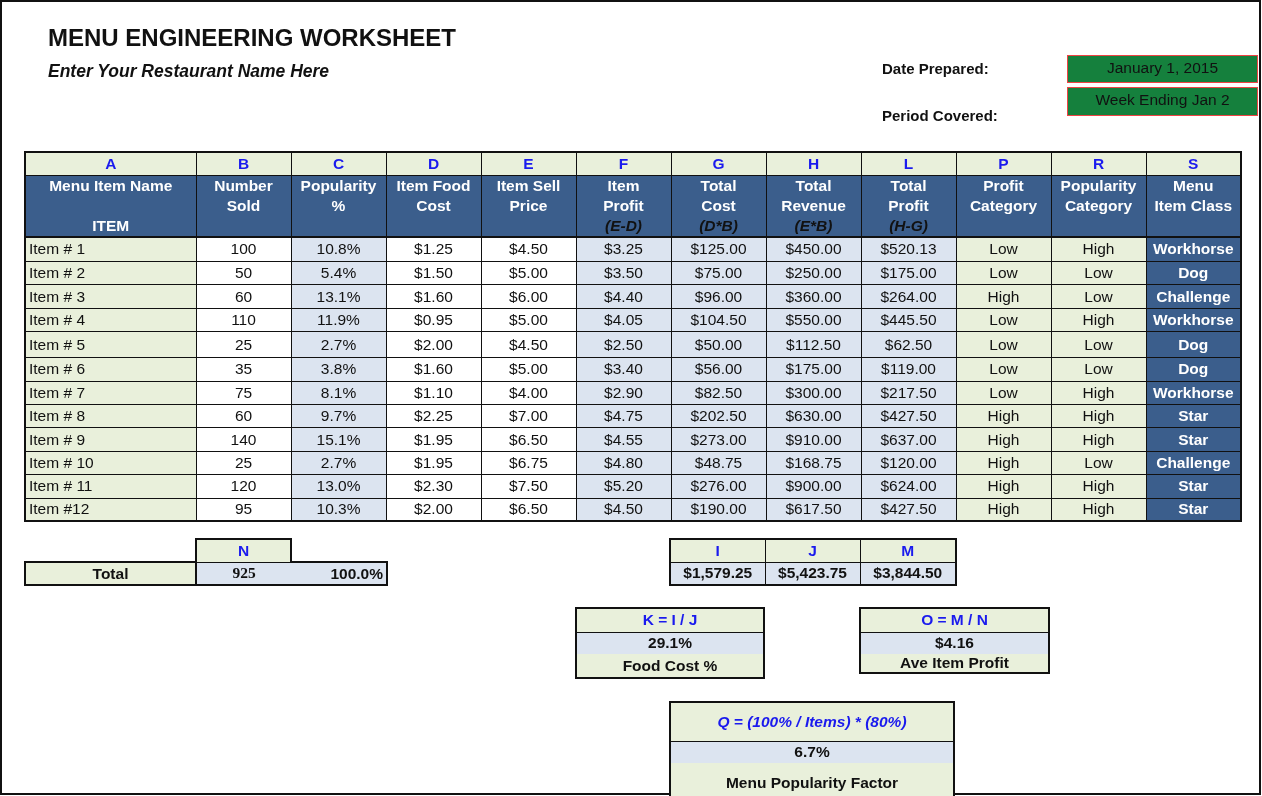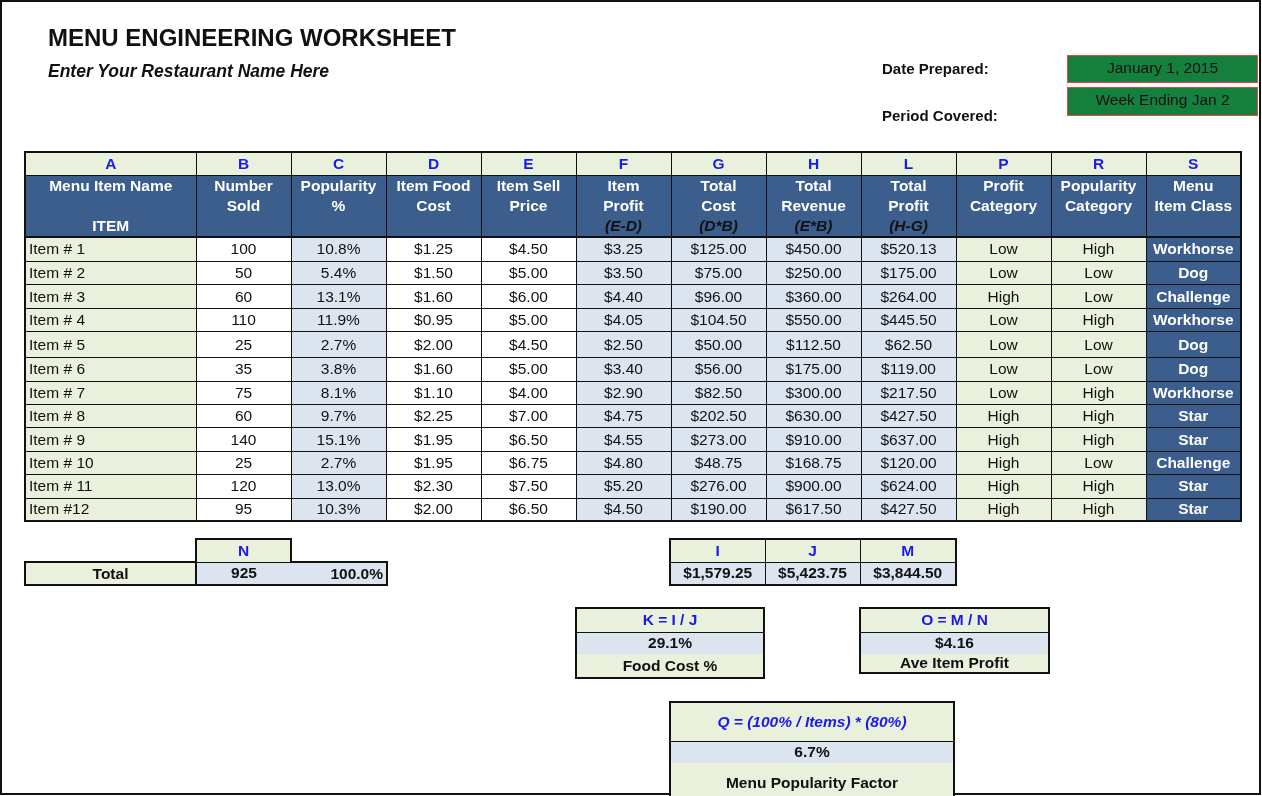--- a/index.html
+++ b/index.html
@@ -312,21 +312,21 @@
       <col style="width:96px">
     </colgroup>
   <tbody>
       <tr style="height:23px;">
     <td style="border:none;"></td>
     <td class="lettr thick-l thick-r thick-t">N</td>
     <td style="border:none;"></td>
   </tr>
   <tr style="height:23px;">
     <td class="g bold thick-l thick-t thick-b">Total</td>
-    <td class="b bold thick-l thick-b" style="border-right:none;">925</td>
+    <td class="b bold thick-l thick-b" style="border-right:none;font-family:Liberation Serif, serif;">925</td>
     <td class="b bold thick-r thick-b thick-t" style="text-align:right; padding-right:3px; border-left:none;">100.0%</td>
   </tr>
 </tbody>
   </table>
 
 <table class="grid" style="left:669px; top:538px; width:286px;">
   <colgroup>
       <col style="width:95px">
       <col style="width:95px">
       <col style="width:96px">

